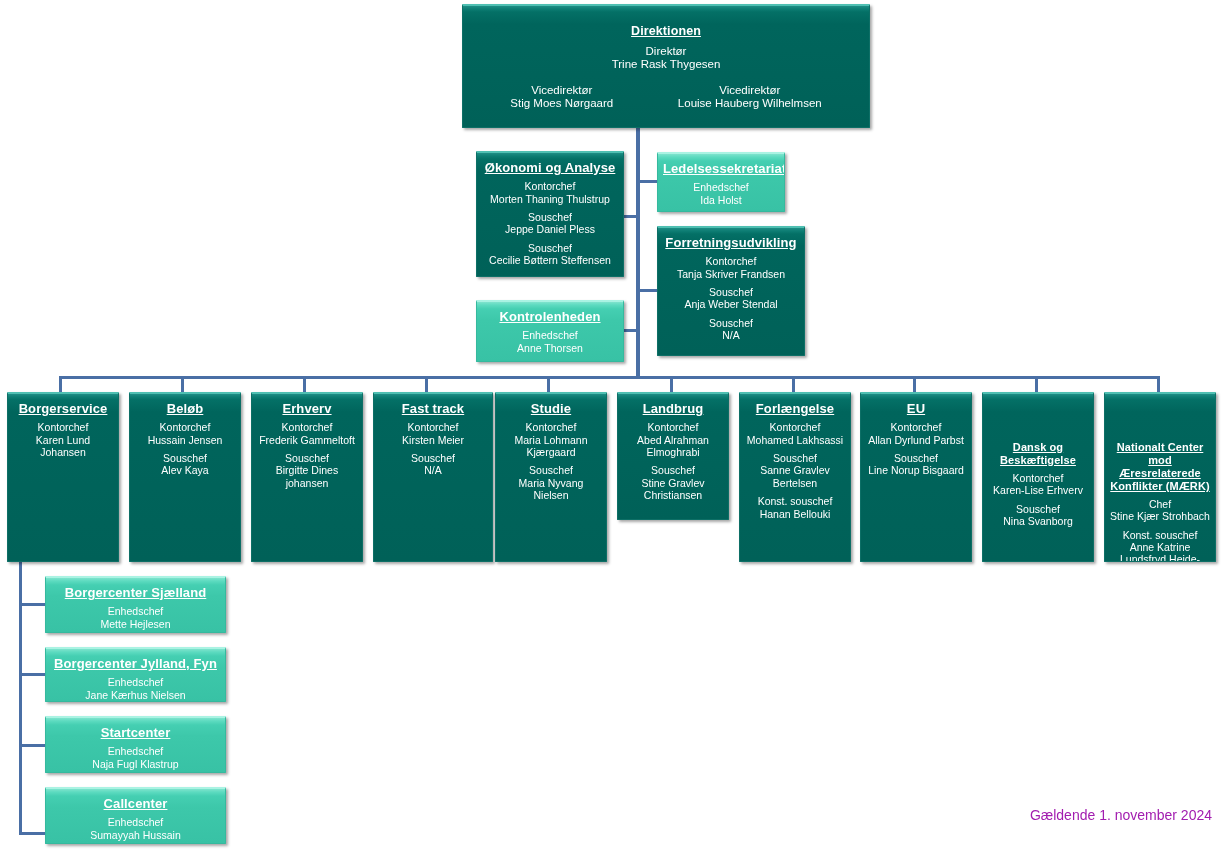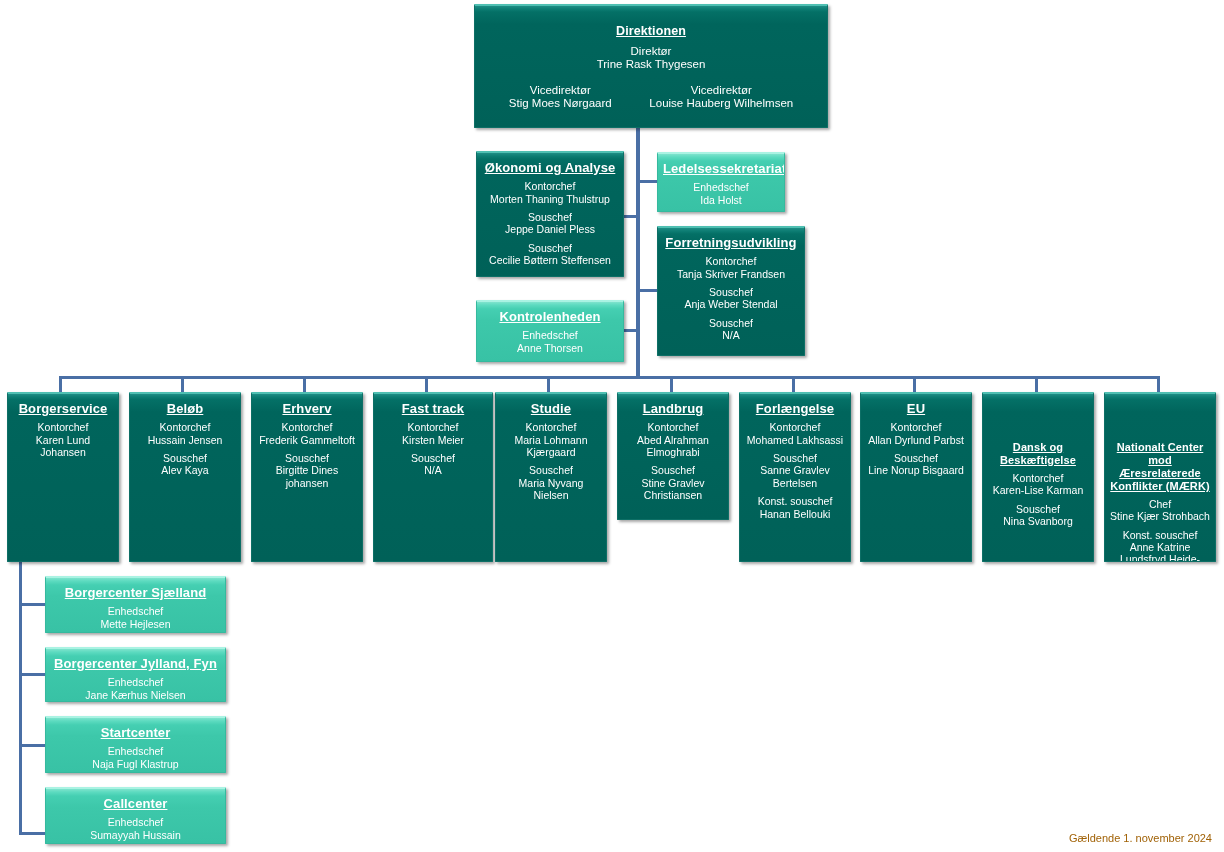--- a/index.html
+++ b/index.html
@@ -77,23 +77,23 @@
     display: flex;
     justify-content: space-around;
     font-size: 11.5px;
     padding: 0 10px;
   }
   #box-direktionen .vice-col { flex: 0 0 auto; }
 
   .footer-date {
     position: absolute;
     right: 12px;
-    bottom: 8px;
-    font-size: 11px;
-    color: #a16207;
+    bottom: 29px;
+    font-size: 14px;
+    color: #a21caf;
     z-index: 5;
   }
 </style>
 </head>
 <body>
 
 <div id="chart">
 
   <div class="conn" style="left:636px; top:128px; width:4px; height:250px;"></div>
 
@@ -115,21 +115,21 @@
   <div class="conn" style="left:913px; top:376px; width:3px; height:16px;"></div>
   <div class="conn" style="left:1035px;top:376px; width:3px; height:16px;"></div>
   <div class="conn" style="left:1157px;top:376px; width:3px; height:16px;"></div>
 
   <div class="conn" style="left:19px; top:561px; width:3px; height:274px;"></div>
   <div class="conn" style="left:19px; top:603px; width:29px; height:3px;"></div>
   <div class="conn" style="left:19px; top:673px; width:29px; height:3px;"></div>
   <div class="conn" style="left:19px; top:744px; width:29px; height:3px;"></div>
   <div class="conn" style="left:19px; top:832px; width:29px; height:3px;"></div>
 
-  <div class="box dark" id="box-direktionen" style="left:474px; top:4px; width:354px; height:124px; padding-top:18px;">
+  <div class="box dark" id="box-direktionen" style="left:462px; top:4px; width:408px; height:124px; padding-top:18px;">
     <span class="title">Direktionen</span>
     <div class="dir-main">
       <span class="role">Direktør</span>
       <span class="person">Trine Rask Thygesen</span>
     </div>
     <div class="vice-row">
       <div class="vice-col">
         <span class="role">Vicedirektør</span>
         <span class="person">Stig Moes Nørgaard</span>
       </div>
@@ -281,21 +281,21 @@
     <div class="role-group">
       <span class="role">Souschef</span>
       <span class="person">Line Norup Bisgaard</span>
     </div>
   </div>
 
   <div class="box dark" style="left:982px; top:392px; width:112px; height:170px;">
     <span class="title small">Dansk og Beskæftigelse</span>
     <div class="role-group">
       <span class="role">Kontorchef</span>
-      <span class="person">Karen-Lise Karman</span>
+      <span class="person">Karen-Lise Erhverv</span>
     </div>
     <div class="role-group">
       <span class="role">Souschef</span>
       <span class="person">Nina Svanborg</span>
     </div>
   </div>
 
   <div class="box dark" style="left:1104px; top:392px; width:112px; height:170px;">
     <span class="title small">Nationalt Center mod Æresrelaterede Konflikter (MÆRK)</span>
     <div class="role-group">

